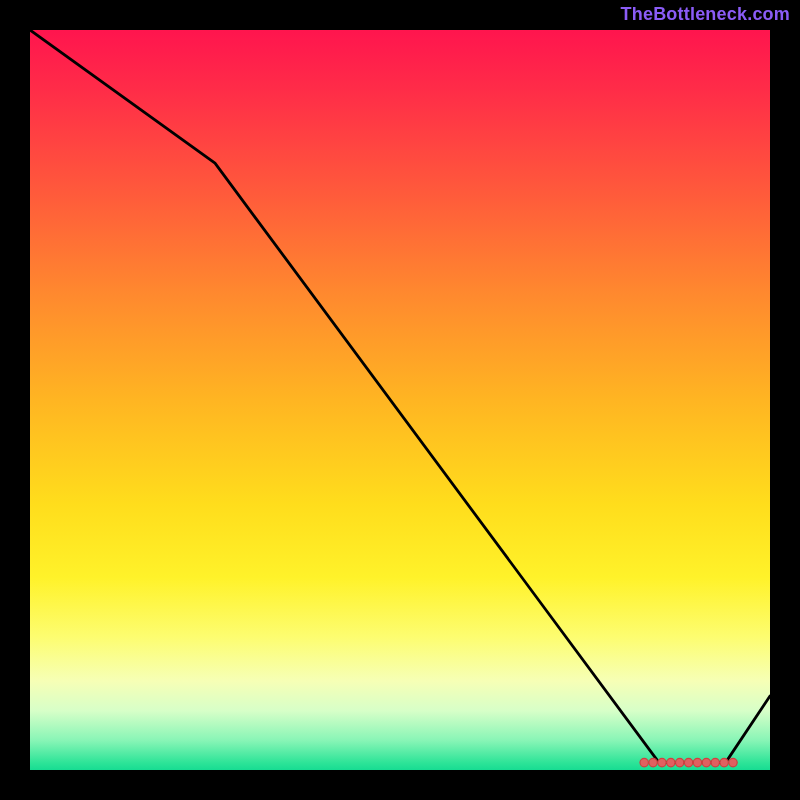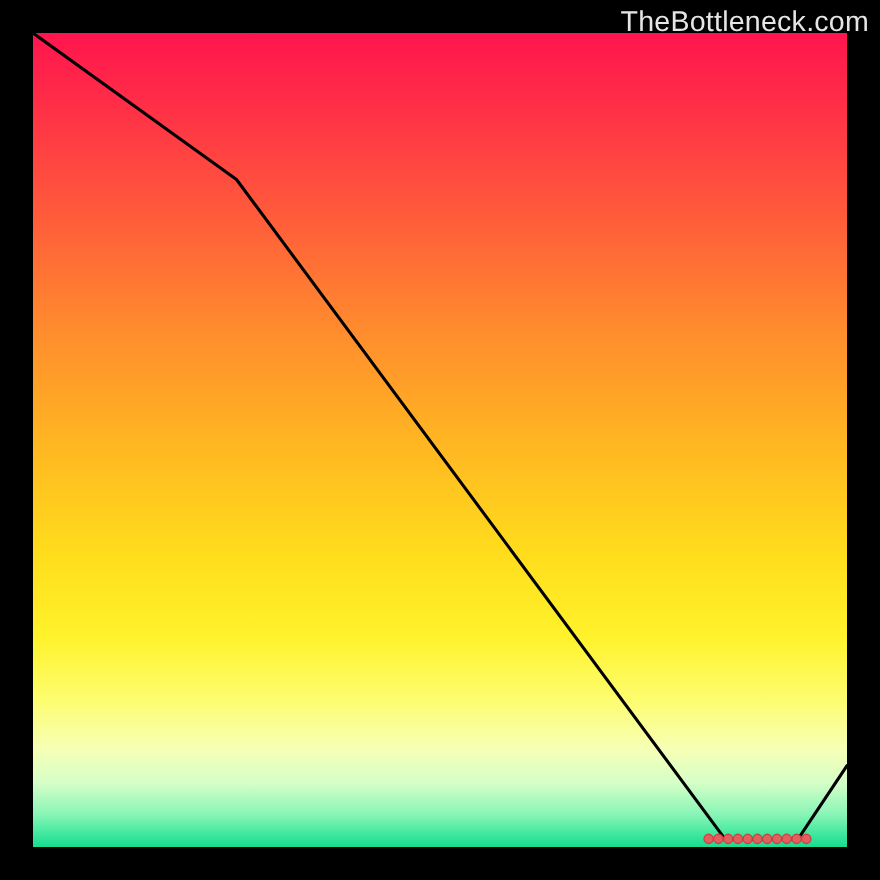--- a/index.html
+++ b/index.html
@@ -14,23 +14,23 @@
   .frame {
     position: relative;
     width: 800px;
     height: 800px;
     background: #000;
   }
   .watermark {
     position: absolute;
     top: 4px;
     right: 10px;
-    color: #e5e5e5;
-    font-size: 26px;
-    font-weight: 400;
+    color: #8b5cf6;
+    font-size: 18px;
+    font-weight: 700;
     letter-spacing: 0.2px;
     z-index: 5;
   }
   .plot-area {
     position: absolute;
     left: 30px;
     top: 30px;
     width: 740px;
     height: 740px;
     overflow: hidden;

